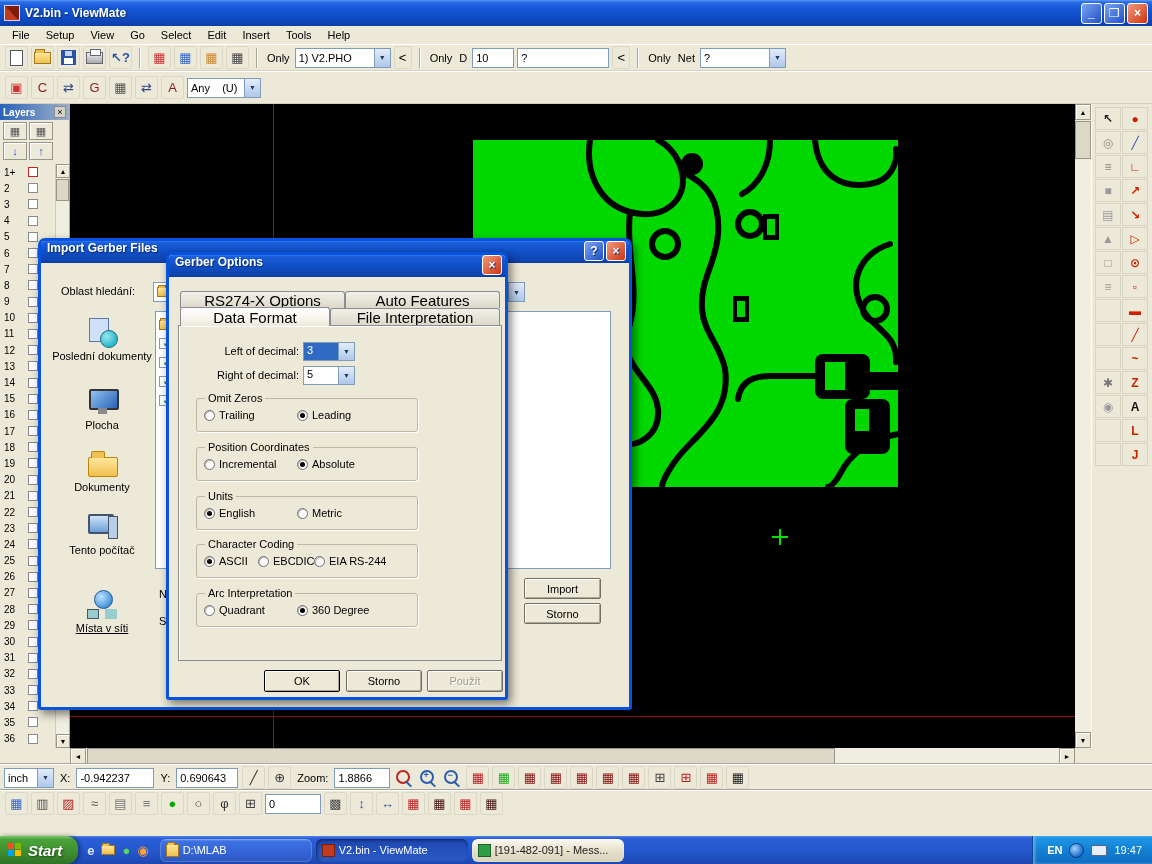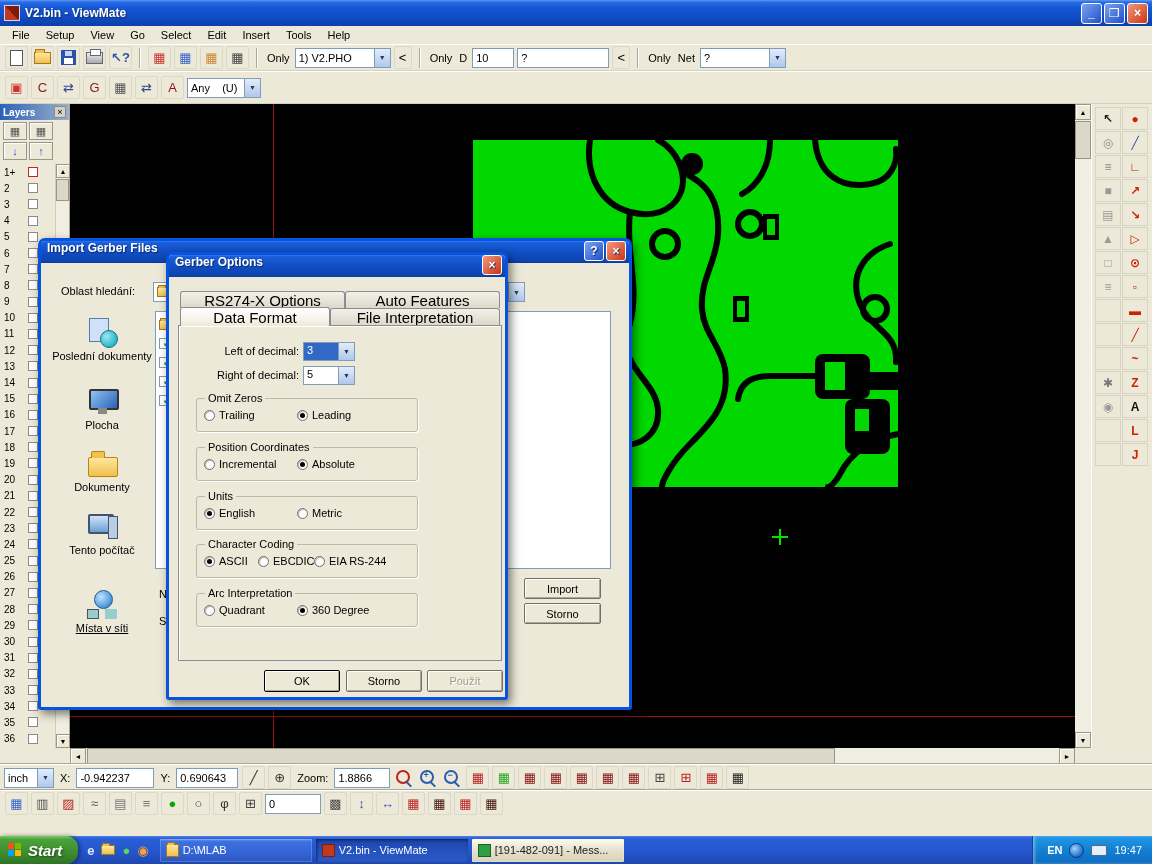--- a/index.html
+++ b/index.html
@@ -101,21 +101,21 @@
     background:linear-gradient(180deg,#4f83e8 0%,#2a5fd7 9%,#2456cd 55%,#1d47b0 100%);}
   .start{height:28px;display:flex;align-items:center;gap:5px;padding:0 16px 0 8px;border-radius:0 12px 12px 0;
     background:linear-gradient(180deg,#7ec768 0%,#4aa33a 12%,#3d8c2f 60%,#2f7326 100%);box-shadow:2px 0 4px rgba(0,0,0,.4);}
   .flag{width:15px;height:15px;display:grid;grid-template-columns:6px 6px;grid-template-rows:6px 6px;gap:1px;}
   .flag span{display:block;}
   .slabel{color:#fff;font-weight:bold;font-style:italic;font-size:15px;text-shadow:1px 1px 2px #1d4a14;}
   .ql{display:flex;align-items:center;gap:7px;padding:0 9px;}
   .qlico{font-size:13px;font-weight:bold;line-height:1;}
   .mini-folder{width:14px;height:10px;background:linear-gradient(#ffe79c,#eec04e);border:1px solid #a8771c;position:relative;}
   .mini-folder::before{content:"";position:absolute;left:0;top:-3px;width:6px;height:2px;background:#eec04e;border:1px solid #a8771c;border-bottom:none;}
-  .task{height:23px;width:152px;margin:0 2px;border-radius:1px;display:flex;align-items:center;gap:4px;padding:0 6px;
+  .task{height:23px;width:152px;margin:0 2px;border-radius:6px;display:flex;align-items:center;gap:4px;padding:0 6px;
     color:#fff;background:linear-gradient(180deg,#6a96ef,#3c70e0 12%,#3261d2 70%,#2c56be);
     box-shadow:inset 0 0 0 1px rgba(255,255,255,.18);white-space:nowrap;overflow:hidden;}
   .task.active{background:linear-gradient(180deg,#1d43a8,#2250bb 40%,#2b5ac6);box-shadow:inset 1px 1px 3px rgba(0,0,0,.5);}
   .task.flash{background:linear-gradient(180deg,#fdfaf0,#e6e1cc 50%,#d8d2b8);color:#222;}
   .tk-ic{width:13px;height:13px;flex:none;}
   .tk-app{background:#c23a1e;border:1px solid #7a1f0c;}
   .tk-msg{background:#2e9e44;border:1px solid #1c6129;}
   .tray{margin-left:auto;height:28px;display:flex;align-items:center;gap:7px;padding:0 10px 0 14px;color:#fff;
     background:linear-gradient(180deg,#2399e8 0%,#1280d4 50%,#0f6cc0 100%);border-left:1px solid #0a4a90;
     box-shadow:inset 2px 0 3px rgba(255,255,255,.35);}

